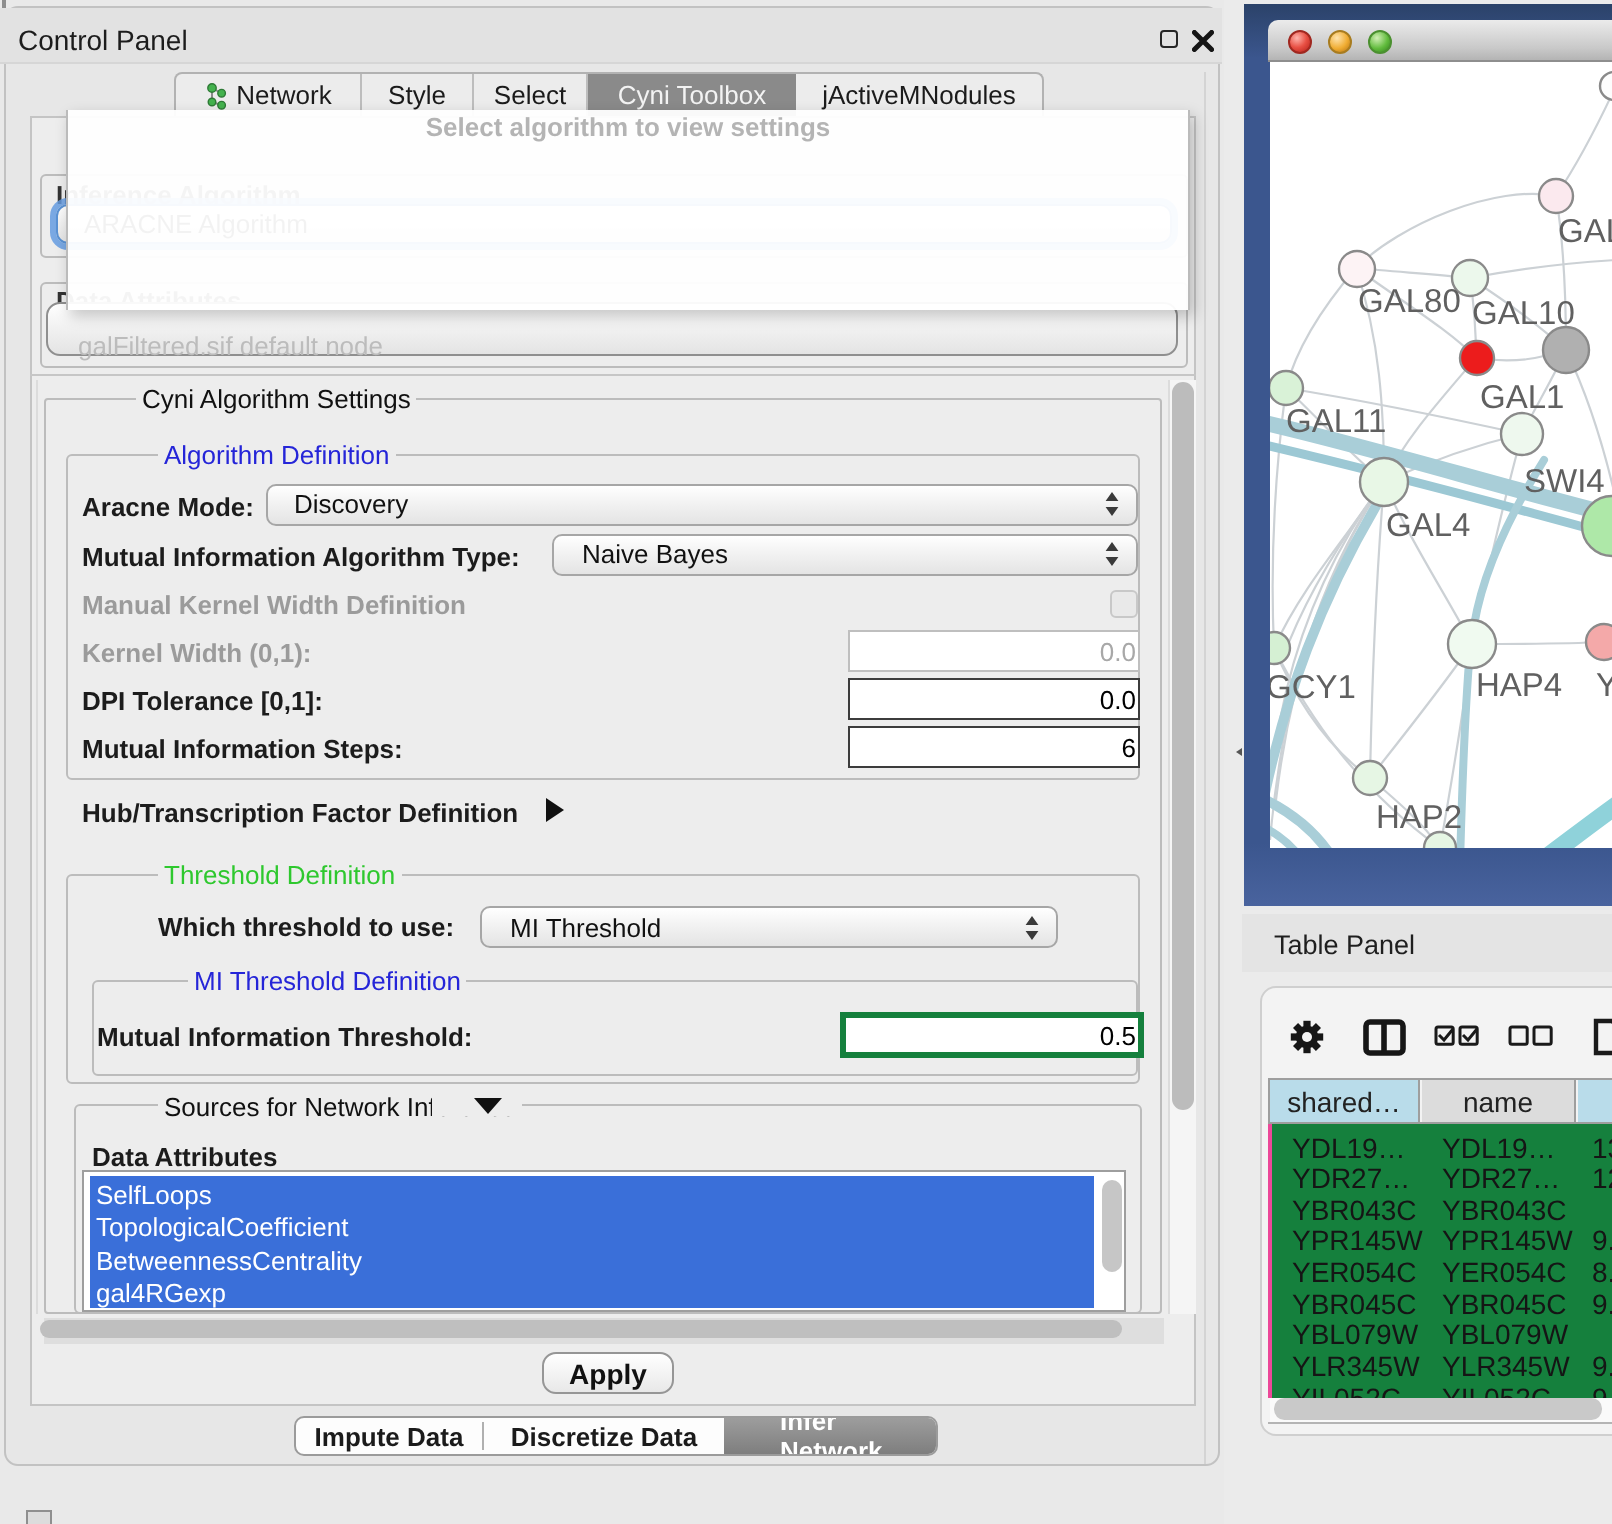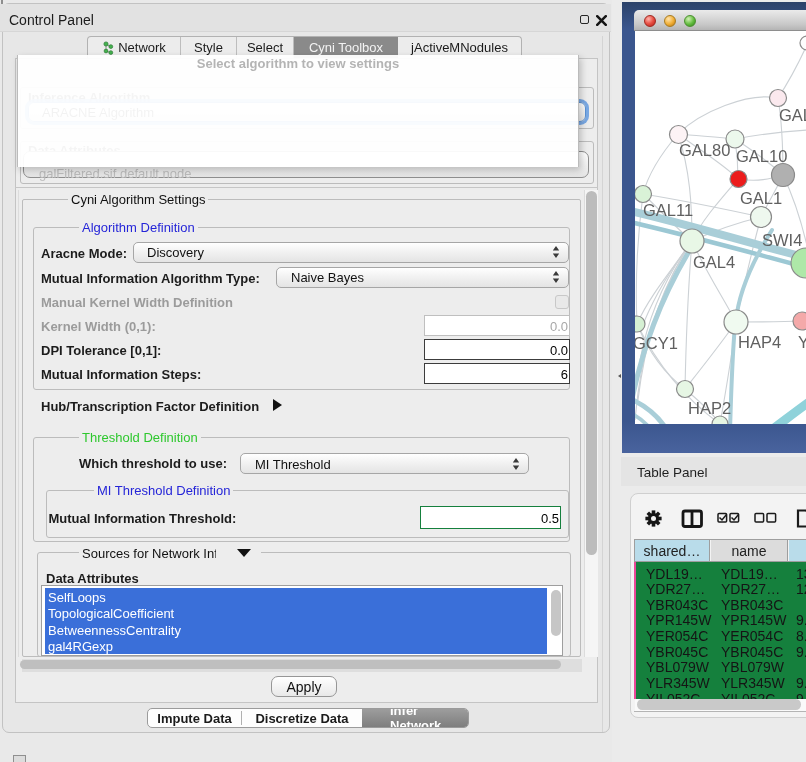--- a/index.html
+++ b/index.html
@@ -118,45 +118,45 @@
 <div class="combo" style="left:240px;top:453px;width:289px;height:21px;">
     <span class="tx" style="left:14px">MI Threshold</span>
   <svg style="position:absolute;right:8px;top:50%;transform:translateY(-50%)" width="8" height="13" viewBox="0 0 8 13">
       <path d="M4 0.5 L7.2 5 L0.8 5 Z M4 12.5 L7.2 8 L0.8 8 Z" fill="#3a3a3a"></path>
     </svg>
   </div>
 
 <div class="gbox" style="left:46px;top:490px;width:523px;height:48px;"></div>
 <div class="gtitle" style="left:54px;top:483px;color:#2525d8;">MI Threshold Definition</div>
 <div class="lbl b" style="left:48.5px;top:511px;">Mutual Information Threshold:</div>
-<div class="field" style="left:420px;top:506px;width:141px;height:23px;border:1px solid #15803d;">
+<div class="field" style="left:420px;top:506px;width:152px;height:23px;border:3px solid #15803d;">
     <span class="tx">0.5</span>
   </div>
 
 <div class="gbox" style="left:37px;top:552px;width:534px;height:105px;"></div>
 <div class="gtitle" style="left:39px;top:546px;color:#111;">Sources for Network Inference</div>
 <div class="abs" style="left:216px;top:547px;width:44px;height:11px;background:#ededed;"></div>
 <div class="abs" style="left:237px;top:549px;width:0;height:0;border-top:8px solid #111;border-left:7.5px solid transparent;border-right:7.5px solid transparent;"></div>
 <div class="lbl b" style="left:46px;top:571px;">Data Attributes</div>
 
 <div class="abs" style="left:41px;top:585px;width:522px;height:71px;background:#fff;border:1px solid #9e9e9e;"></div>
 <div class="abs" style="left:45px;top:588px;width:502px;height:65.6px;background:#3a6fd9;"></div>
 <div class="abs" style="left:48px;top:590px;font-size:13px;color:#fff;line-height:16.4px;">SelfLoops<br>TopologicalCoefficient<br>BetweennessCentrality<br>gal4RGexp</div>
 <div class="abs" style="left:551px;top:590px;width:10px;height:46px;background:#c6c6c6;border-radius:5px;"></div>
 
-<div class="abs" style="left:271px;top:676px;width:66px;height:21px;border:1px solid #969696;border-radius:7px;background:linear-gradient(#ffffff,#e8e8e8);text-align:center;font-size:14px;font-weight:normal;line-height:20px;color:#111;">Apply</div>
+<div class="abs" style="left:271px;top:676px;width:66px;height:21px;border:1px solid #969696;border-radius:7px;background:linear-gradient(#ffffff,#e8e8e8);text-align:center;font-size:14px;font-weight:bold;line-height:20px;color:#111;">Apply</div>
 
 <div class="abs" style="left:147px;top:708px;width:322px;height:20px;border:1px solid #9b9b9b;border-radius:5px;background:#fdfdfd;display:flex;font-size:13px;font-weight:bold;color:#1b1b1b;overflow:hidden;">
   <div style="width:93px;display:flex;align-items:center;justify-content:center;">Impute Data</div>
   <div style="width:1px;background:#b0b0b0;margin:2px 0;"></div>
   <div style="width:120px;display:flex;align-items:center;justify-content:center;">Discretize Data</div>
   <div style="flex:1;display:flex;align-items:center;justify-content:center;background:linear-gradient(#9d9d9d,#7e7e7e);color:#fff;padding-left:28px;">Infer Network</div>
 </div>
 
-<div class="abs" style="left:17px;top:55px;width:562px;height:112px;background:rgba(255,255,255,0.95);border:1px solid #bbb;border-top:none;border-bottom:none;border-radius:0;box-shadow:2px 3px 7px rgba(0,0,0,0.22);font-size:14px;color:#0c0c0c;">
+<div class="abs" style="left:33px;top:55px;width:562px;height:100px;background:rgba(255,255,255,0.95);border:1px solid #bbb;border-top:none;border-bottom:none;border-radius:0;box-shadow:2px 3px 7px rgba(0,0,0,0.22);font-size:14px;color:#0c0c0c;">
   <div style="position:absolute;top:0.5px;width:100%;text-align:center;color:#b4b4b4;font-weight:bold;font-size:13px;line-height:16px;">Select algorithm to view settings</div>
 </div>
 
 <div class="abs" style="left:622px;top:2px;width:184px;height:451px;background:linear-gradient(#2b4269 0%,#3b568e 6%,#3b568e 93%,#49639e 100%);"></div>
 <div class="abs" style="left:634px;top:10px;width:172px;height:21px;background:linear-gradient(#ebebeb,#c9c9c9 70%,#b4b4b4);border-bottom:1px solid #8e8e8e;border-radius:5px 0 0 0;"></div>
 <div class="abs" style="left:643.5px;top:14.5px;width:12px;height:12px;border-radius:50%;background:radial-gradient(circle at 35% 30%, #ffb4ac, #e85044 50%, #c22d24 85%);border:0.5px solid #a02820;"></div>
 <div class="abs" style="left:663.5px;top:14.5px;width:12px;height:12px;border-radius:50%;background:radial-gradient(circle at 35% 30%, #ffe4ae, #f0ad33 55%, #c07d18 90%);border:0.5px solid #a87c20;"></div>
 <div class="abs" style="left:683.5px;top:14.5px;width:12px;height:12px;border-radius:50%;background:radial-gradient(circle at 35% 30%, #d2f0b6, #62bc3e 55%, #3c8d22 90%);border:0.5px solid #4b9030;"></div>
 
 <svg class="abs" style="left:635px;top:31px;background:#fff;" width="171" height="393" viewBox="635 31 171 393">

